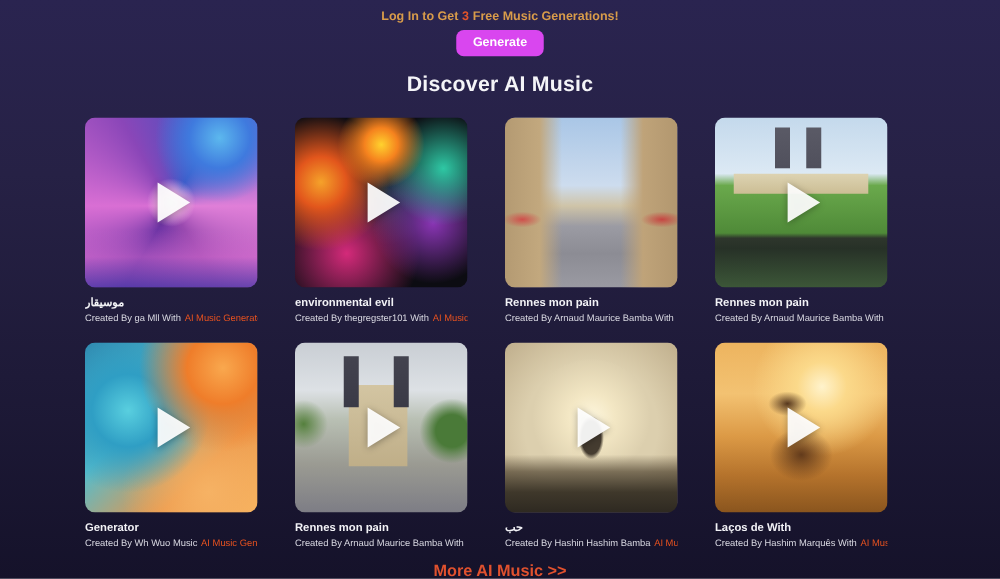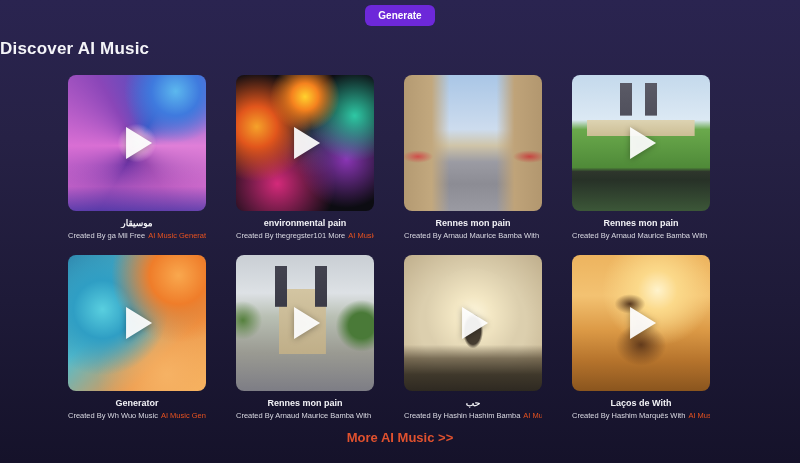--- a/index.html
+++ b/index.html
@@ -10,44 +10,44 @@
     -webkit-font-smoothing:antialiased;
   }
   .page{width:800px;height:463px;position:relative;}
 
   
   .banner{padding-top:8px;text-align:center;font-size:10px;font-weight:bold;color:#d99c4a;}
   .banner .hl{color:#e3542a;margin:0 3px;}
 
   .generate{
     display:block;margin:5px auto 0;border:none;cursor:pointer;
-    background:#6d28d9;color:#ffffff;font-family:"Liberation Sans",sans-serif;
+    background:#d946ef;color:#ffffff;font-family:"Liberation Sans",sans-serif;
     font-size:10px;font-weight:bold;padding:5px 13px;border-radius:6px;
   }
 
-  .heading{margin:13px 0 0;color:#f4f4f8;font-size:17px;font-weight:600;letter-spacing:.2px;}
+  .heading{margin:13px 0 0;text-align:center;color:#f4f4f8;font-size:17px;font-weight:600;letter-spacing:.2px;}
 
   
   .grid{
     display:grid;grid-template-columns:repeat(4,138px);
     column-gap:30px;row-gap:15px;margin:16px 0 0 68px;
   }
   .card{width:138px;}
   .art{
     width:138px;height:136px;border-radius:8px;position:relative;
     overflow:hidden;cursor:pointer;
   }
   .play{
     position:absolute;left:50%;top:50%;transform:translate(-42%,-50%);
     width:0;height:0;
     border-left:26px solid rgba(255,255,255,.93);
     border-top:16px solid transparent;border-bottom:16px solid transparent;
     filter:drop-shadow(0 1px 3px rgba(0,0,0,.35));
   }
-  .title{margin-top:7px;color:#f2f2f6;font-size:9px;font-weight:bold;white-space:nowrap;overflow:hidden;text-align:center;}
+  .title{margin-top:7px;color:#f2f2f6;font-size:9px;font-weight:bold;white-space:nowrap;overflow:hidden;}
   .creator{margin-top:3px;color:#d9d9e2;font-size:7.5px;white-space:nowrap;overflow:hidden;}
   .creator .gen-link{color:#e8521f;margin-left:3px;text-decoration:none;cursor:pointer;}
 
   .more{margin-top:10px;text-align:center;color:#e0512e;font-size:13px;font-weight:bold;cursor:pointer;}
 
   
   .art-1{ 
     background:
       radial-gradient(circle at 78% 12%, #5cb8ee 0%, #3f7ade 15%, rgba(60,90,200,0) 32%),
       radial-gradient(circle at 50% 50%, #ffffff 0%, #f5b8e8 7%, rgba(240,160,220,0) 20%),
@@ -114,41 +114,44 @@
       radial-gradient(ellipse 36px 30px at 50% 66%, rgba(80,45,22,.85), rgba(80,45,22,0) 70%),
       radial-gradient(circle at 62% 26%, #fff3cc 0%, #fbd98a 15%, rgba(250,200,120,0) 42%),
       linear-gradient(180deg, #edb45f 0%, #f3c272 30%, #dc9a46 55%, #b5732c 78%, #8a551e 100%);
   }
 </style>
 </head>
 <body>
 
 <div class="page">
 
+  <div class="banner">
+    <span>Log In to Get</span><span class="hl">3</span><span>Free Music Generations!</span>
+  </div>
 
   <button class="generate">Generate</button>
 
   <h1 class="heading">Discover AI Music</h1>
 
   <div class="grid">
 
     <div class="card">
       <div class="art art-1">
         <div class="play"></div>
       </div>
       <div class="title">موسيقار</div>
-      <div class="creator"><span>Created By ga Mll Free</span><a class="gen-link">AI Music Generator</a></div>
+      <div class="creator"><span>Created By ga Mll With</span><a class="gen-link">AI Music Generator</a></div>
     </div>
 
     <div class="card">
       <div class="art art-2">
         <div class="play"></div>
       </div>
-      <div class="title">environmental pain</div>
-      <div class="creator"><span>Created By thegregster101 More</span><a class="gen-link">AI Music Generator</a></div>
+      <div class="title">environmental evil</div>
+      <div class="creator"><span>Created By thegregster101 With</span><a class="gen-link">AI Music Generator</a></div>
     </div>
 
     <div class="card">
       <div class="art art-3"></div>
       <div class="title">Rennes mon pain</div>
       <div class="creator"><span>Created By Arnaud Maurice Bamba With</span></div>
     </div>
 
     <div class="card">
       <div class="art art-4">

